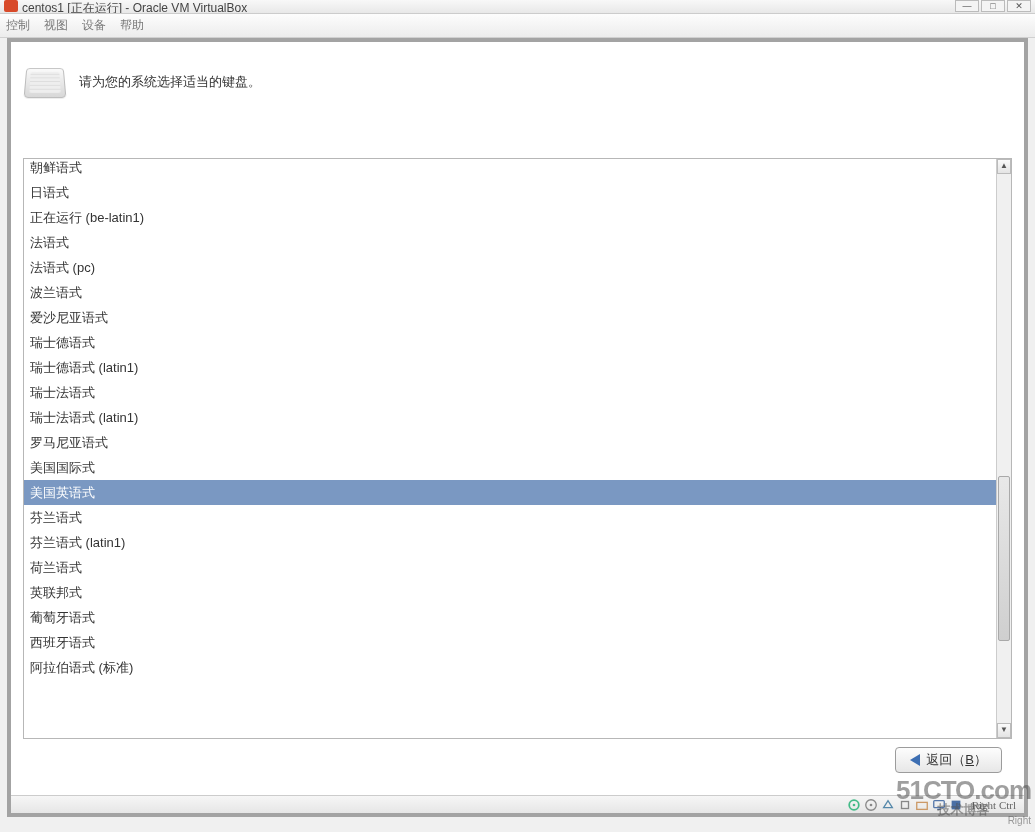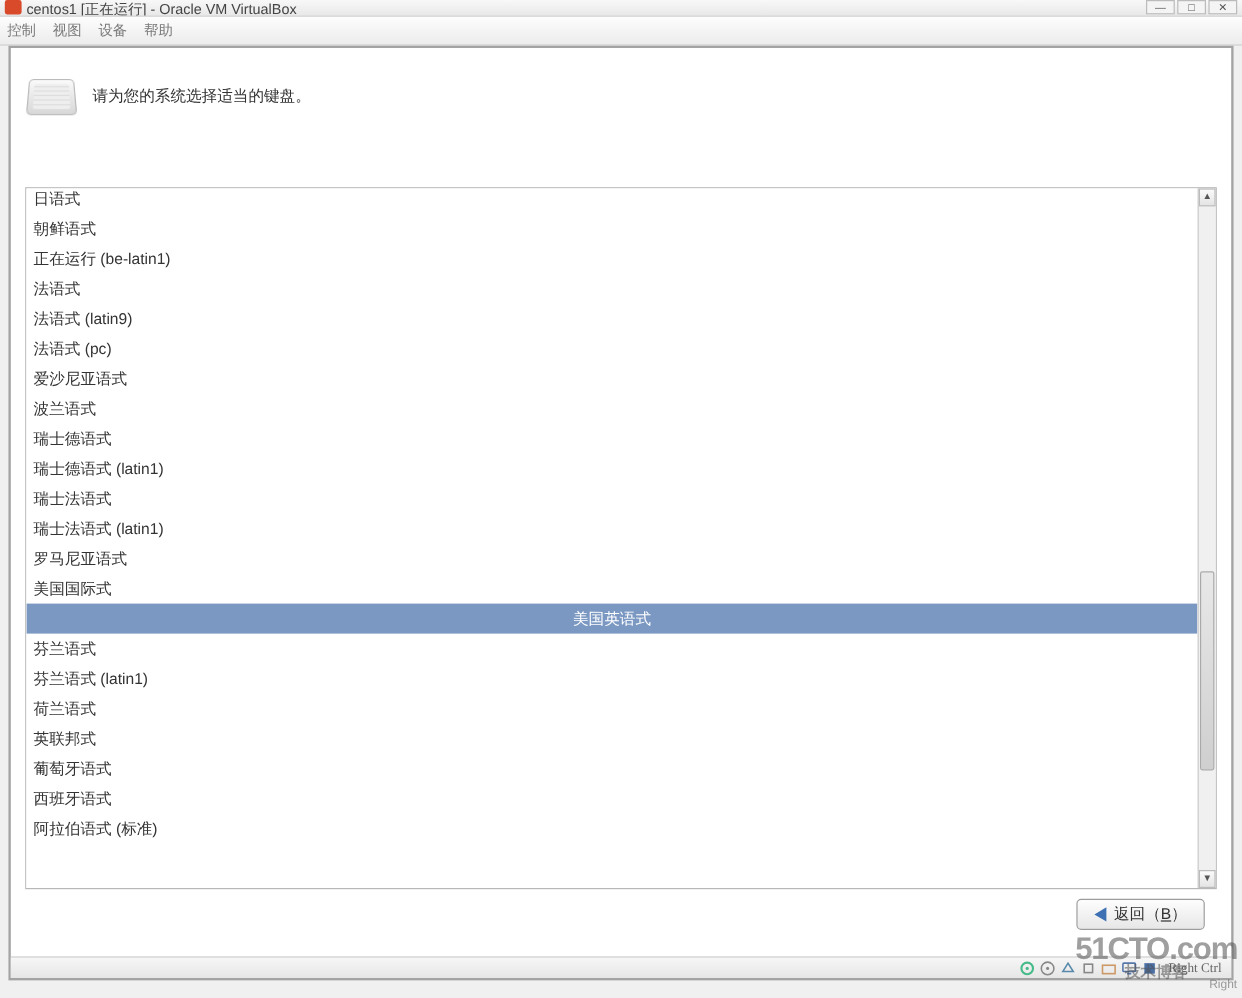--- a/index.html
+++ b/index.html
@@ -47,21 +47,21 @@
     border-bottom: 1px solid #d0d0d0;
     font-size: 12px;
     color: #7a7a7a;
     gap: 14px;
   }
   .menubar span { cursor: default; }
   .content-area {
     position: absolute;
     top: 38px; left: 7px; right: 7px; bottom: 15px;
     background: #fff;
-    border: 2px solid #a3a3a3;
+    border: 4px solid #a3a3a3;
   }
   .header-row {
     display: flex;
     align-items: center;
     padding: 24px 14px 18px 14px;
     gap: 14px;
   }
   .kbd-icon {
     width: 40px; height: 32px;
     background: linear-gradient(to bottom, #fafafa, #d8d8d8);
@@ -101,21 +101,20 @@
     line-height: 25px;
     padding: 0 6px;
     font-size: 13px;
     color: #333;
     white-space: nowrap;
     cursor: default;
   }
   .list-item.selected {
     background: #7a98c2;
     color: #fff;
-    text-align: center;
   }
   .list-scrollbar {
     width: 15px;
     background: #f0f0f0;
     border-left: 1px solid #ccc;
     position: relative;
     display: flex;
     flex-direction: column;
   }
   .sb-btn {
@@ -220,28 +219,27 @@
 <div class="content-area">
 
   <div class="header-row">
     <div class="kbd-icon"></div>
     <div class="header-text">请为您的系统选择适当的键盘。</div>
   </div>
 
   <div class="listbox-wrap">
     <div class="listbox">
       <div class="listbox-inner" id="kb-list">
+          <div class="list-item">朝鲜语式</div>
           <div class="list-item">日语式</div>
-          <div class="list-item">朝鲜语式</div>
           <div class="list-item">正在运行 (be-latin1)</div>
           <div class="list-item">法语式</div>
-          <div class="list-item">法语式 (latin9)</div>
           <div class="list-item">法语式 (pc)</div>
+          <div class="list-item">波兰语式</div>
           <div class="list-item">爱沙尼亚语式</div>
-          <div class="list-item">波兰语式</div>
           <div class="list-item">瑞士德语式</div>
           <div class="list-item">瑞士德语式 (latin1)</div>
           <div class="list-item">瑞士法语式</div>
           <div class="list-item">瑞士法语式 (latin1)</div>
           <div class="list-item">罗马尼亚语式</div>
           <div class="list-item">美国国际式</div>
           <div class="list-item selected">美国英语式</div>
           <div class="list-item">芬兰语式</div>
           <div class="list-item">芬兰语式 (latin1)</div>
           <div class="list-item">荷兰语式</div>

